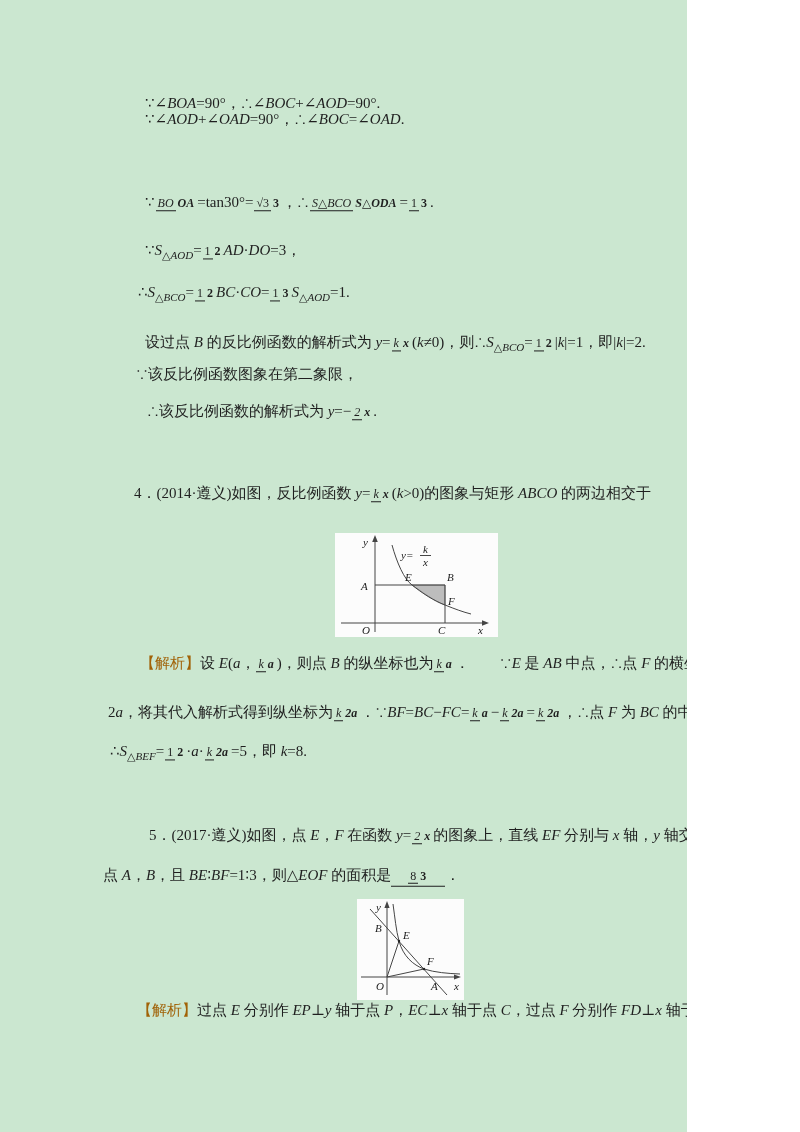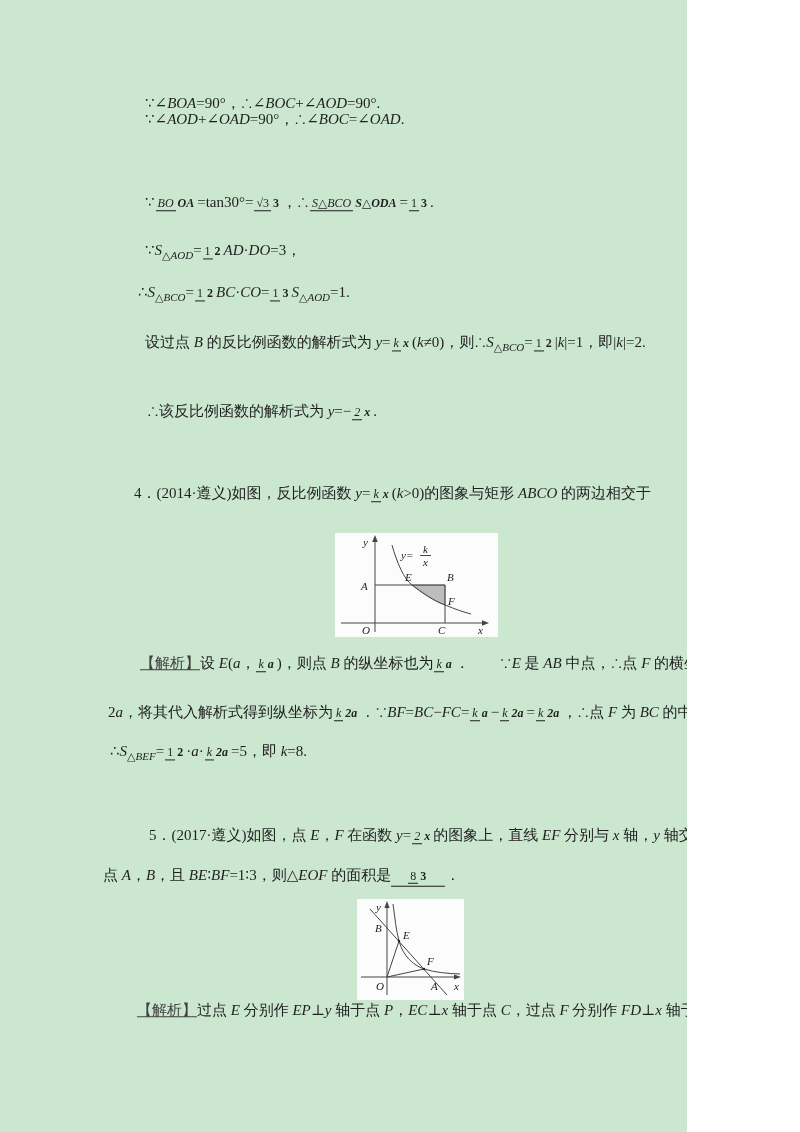--- a/index.html
+++ b/index.html
@@ -8,21 +8,21 @@
   .line{position:absolute;transform:translateY(-50%);white-space:pre;font-size:15px;line-height:1.3;}
   .line span{white-space:pre;}
   .mi{font-style:italic;}
   .mi sub{font-size:11px;}
   sub{vertical-align:-0.35em;}
   .frac{display:inline-flex;align-items:center;vertical-align:middle;
         font-size:12px;line-height:1.2;text-align:center;margin:0 1px;}
   .frac .fn{border-bottom:1px solid #1f1f1f;padding:0 2px;}
   .frac .fd{padding:0 2px;font-weight:bold;}
   .frac.mi{font-style:italic;}
-  .hl{color:#404040;text-decoration:underline;}
+  .hl{color:#a16207;}
   .blank{display:inline-block;border-bottom:1px solid #1f1f1f;padding:0 13px;}
   .blank.bf{padding:0 16px;}
   .tri{display:inline-block;font-size:12px;font-family:"DejaVu Sans",sans-serif;transform:scaleY(0.9);}
   .tri1{color:#1b3fae;}
   .tri2{color:#5fa8dc;margin-left:-2px;margin-right:11px;}
   .fig{position:absolute;background:#fcfcfc;}
   .fig line,.fig path{stroke:#454545;stroke-width:1;fill:none;}
   .fig polygon{fill:#454545;stroke:none;}
   .fig .shade{fill:#bdbdbd;stroke:#555;stroke-width:0.6;}
   .fig text{font-family:"Liberation Serif","DejaVu Serif",serif;font-style:italic;font-size:11px;fill:#222;stroke:none;}
@@ -32,20 +32,21 @@
 <body>
 
 <div class="page">
 
   <div class="line" style="left:145px;top:104px"><span>∵∠</span><span class="mi">BOA</span><span>=90°，∴∠</span><span class="mi">BOC</span><span>+∠</span><span class="mi">AOD</span><span>=90°.</span></div>
   <div class="line" style="left:145px;top:120px"><span>∵∠</span><span class="mi">AOD</span><span>+∠</span><span class="mi">OAD</span><span>=90°，∴∠</span><span class="mi">BOC</span><span>=∠</span><span class="mi">OAD</span><span>.</span></div>
   <div class="line" style="left:145px;top:203px"><span>∵</span><span class="frac mi"><span class="fn">BO</span><span class="fd">OA</span></span><span>=tan30°=</span><span class="frac"><span class="fn">√3</span><span class="fd">3</span></span><span>，∴</span><span class="frac mi"><span class="fn">S△BCO</span><span class="fd">S△ODA</span></span><span>=</span><span class="frac"><span class="fn">1</span><span class="fd">3</span></span><span>.</span></div>
   <div class="line" style="left:145px;top:252px"><span>∵</span><span class="mi">S<sub>△AOD</sub></span><span>=</span><span class="frac"><span class="fn">1</span><span class="fd">2</span></span><span class="mi">AD</span><span>·</span><span class="mi">DO</span><span>=3，</span></div>
   <div class="line" style="left:138px;top:294px"><span>∴</span><span class="mi">S<sub>△BCO</sub></span><span>=</span><span class="frac"><span class="fn">1</span><span class="fd">2</span></span><span class="mi">BC</span><span>·</span><span class="mi">CO</span><span>=</span><span class="frac"><span class="fn">1</span><span class="fd">3</span></span><span class="mi">S<sub>△AOD</sub></span><span>=1.</span></div>
   <div class="line" style="left:145px;top:344px"><span>设过点 </span><span class="mi">B</span><span> 的反比例函数的解析式为 </span><span class="mi">y</span><span>=</span><span class="frac mi"><span class="fn">k</span><span class="fd">x</span></span><span>(</span><span class="mi">k</span><span>≠0)，则∴</span><span class="mi">S<sub>△BCO</sub></span><span>=</span><span class="frac"><span class="fn">1</span><span class="fd">2</span></span><span>|</span><span class="mi">k</span><span>|=1，即|</span><span class="mi">k</span><span>|=2.</span></div>
+  <div class="line" style="left:136px;top:375px"><span>∵该反比例函数图象在第二象限，</span></div>
   <div class="line" style="left:147px;top:412px"><span>∴该反比例函数的解析式为 </span><span class="mi">y</span><span>=−</span><span class="frac mi"><span class="fn">2</span><span class="fd">x</span></span><span>.</span></div>
 
 
   <div class="line" style="left:134px;top:494px"><span>4．(2014·遵义)如图，反比例函数 </span><span class="mi">y</span><span>=</span><span class="frac mi"><span class="fn">k</span><span class="fd">x</span></span><span>(</span><span class="mi">k</span><span>&gt;0)的图象与矩形 </span><span class="mi">ABCO</span><span> 的两边相交于</span></div>
 
   <svg class="fig" style="left:335px;top:533px" width="163" height="104" viewBox="0 0 163 104">
     <path class="shade" d="M77,52 L110,52 L110,72 C99,68 87,59 77,52 Z"></path>
     <line x1="40" y1="6" x2="40" y2="99"></line>
     <polygon points="40,2 37.2,9 42.8,9"></polygon>
     <line x1="6" y1="90" x2="150" y2="90"></line>

